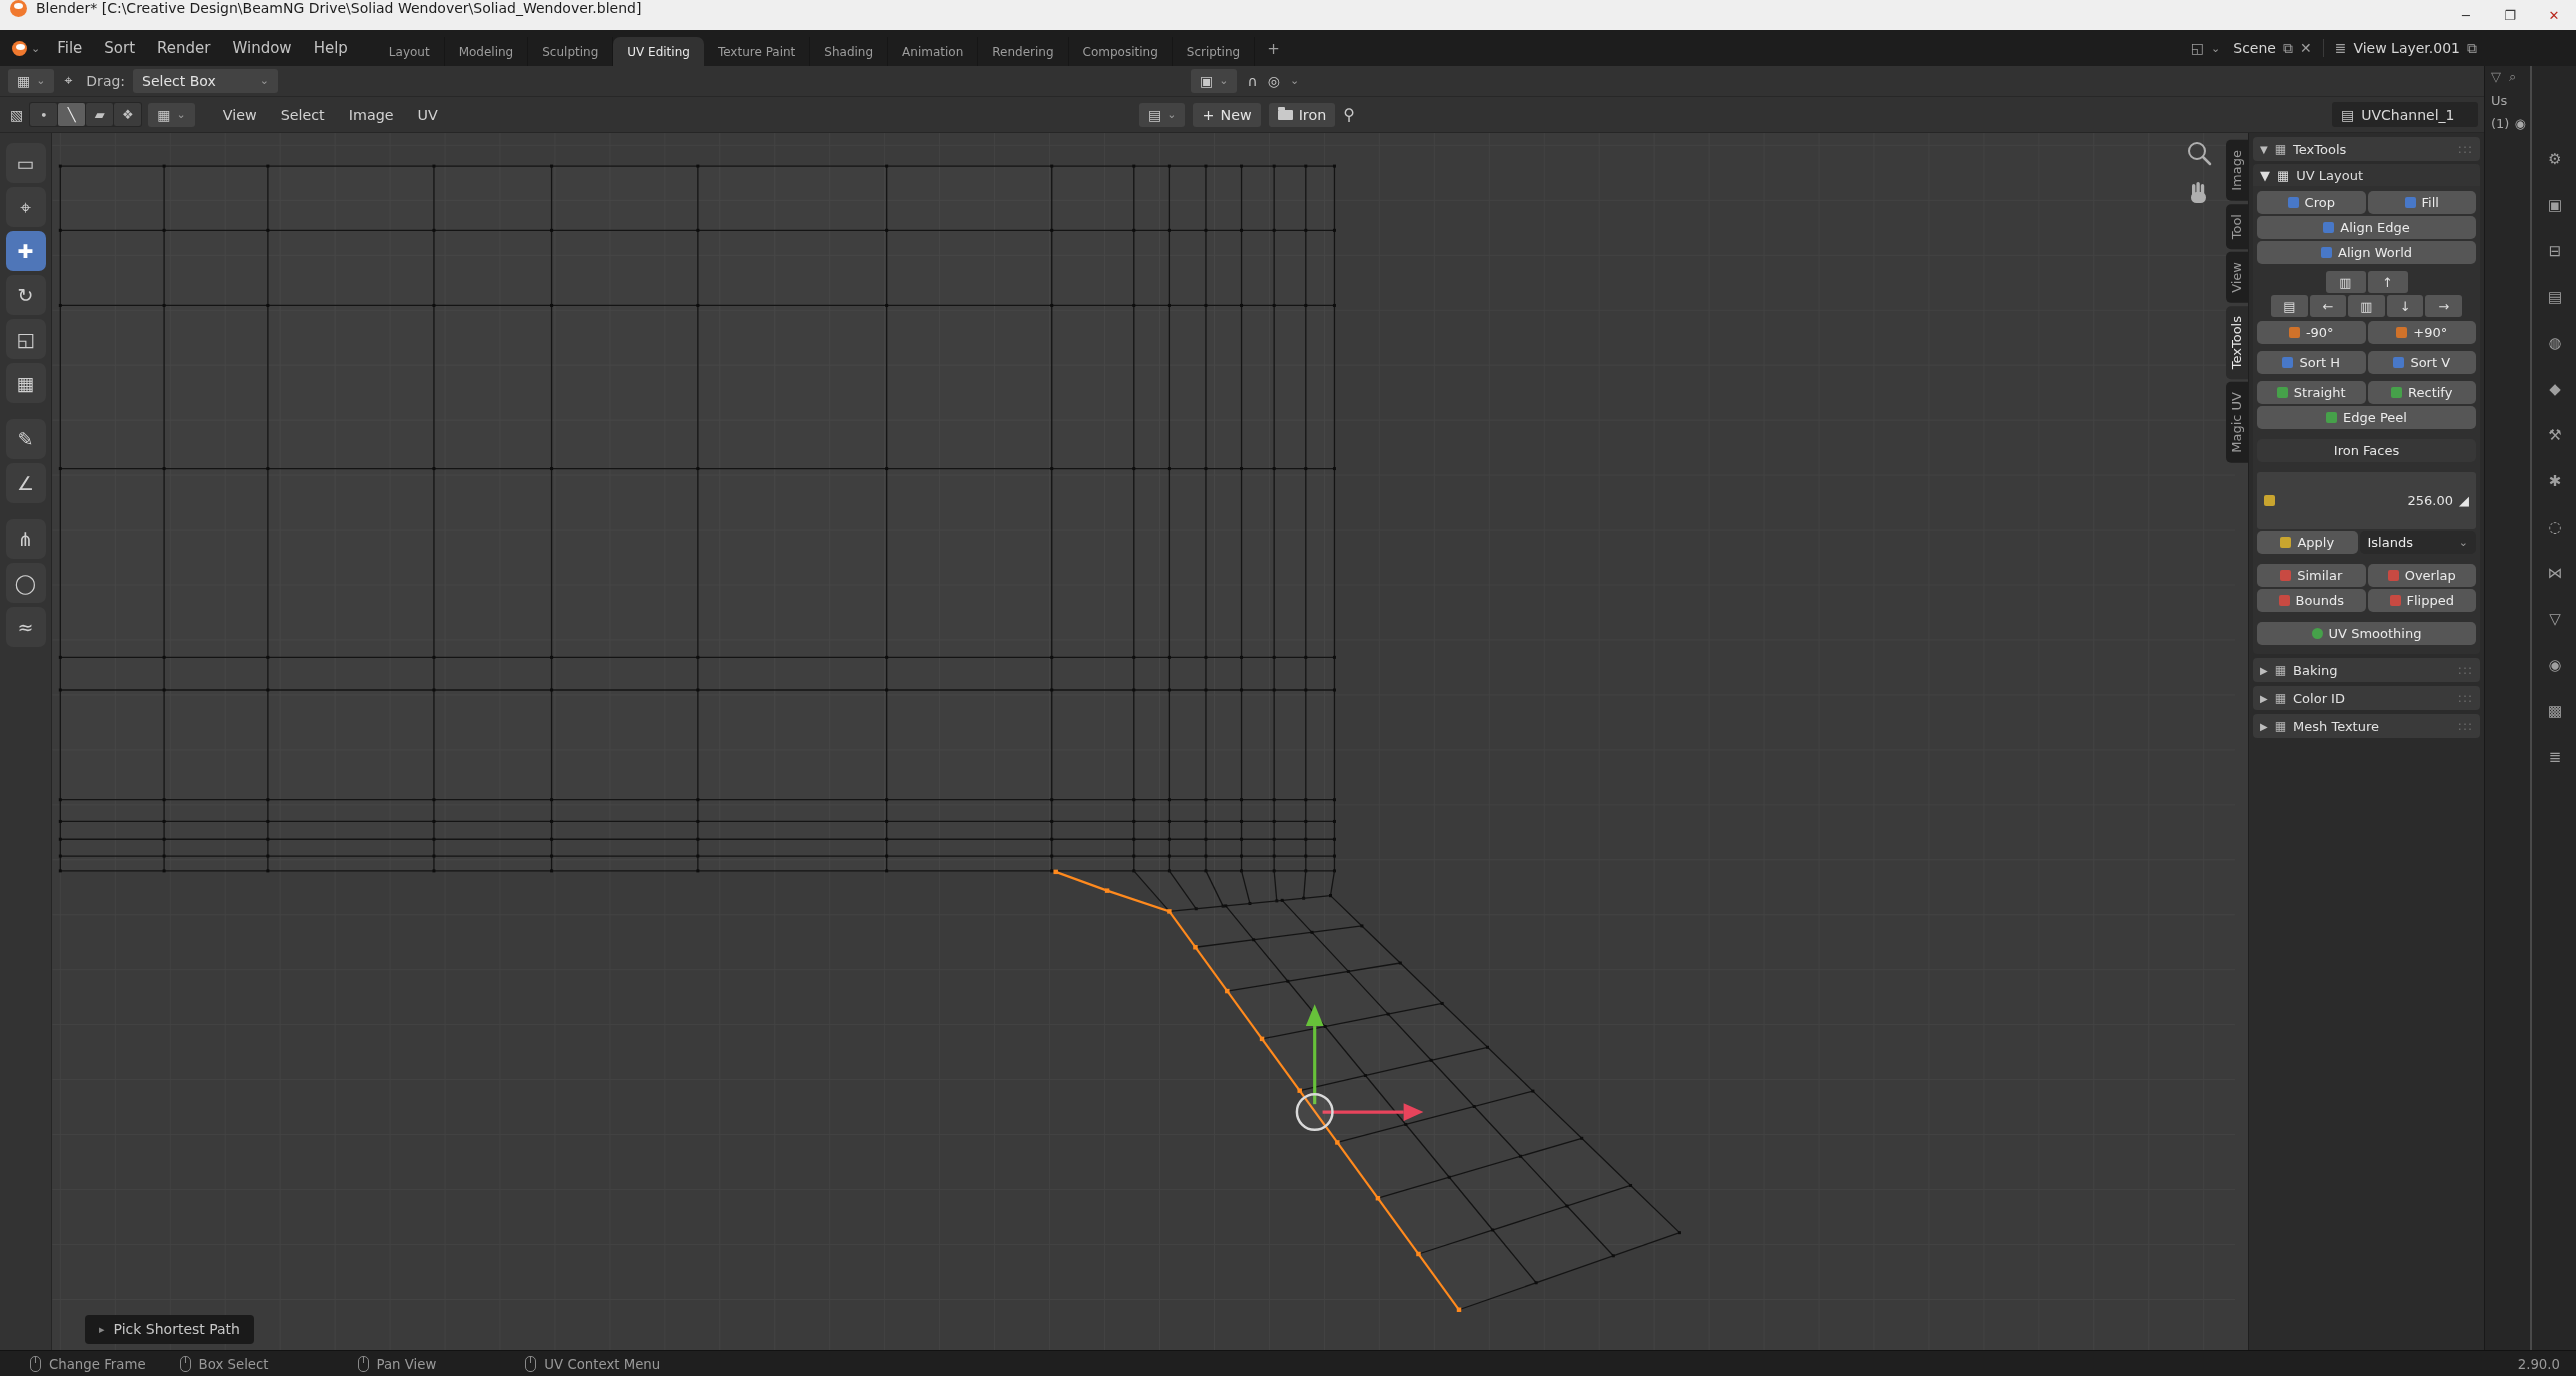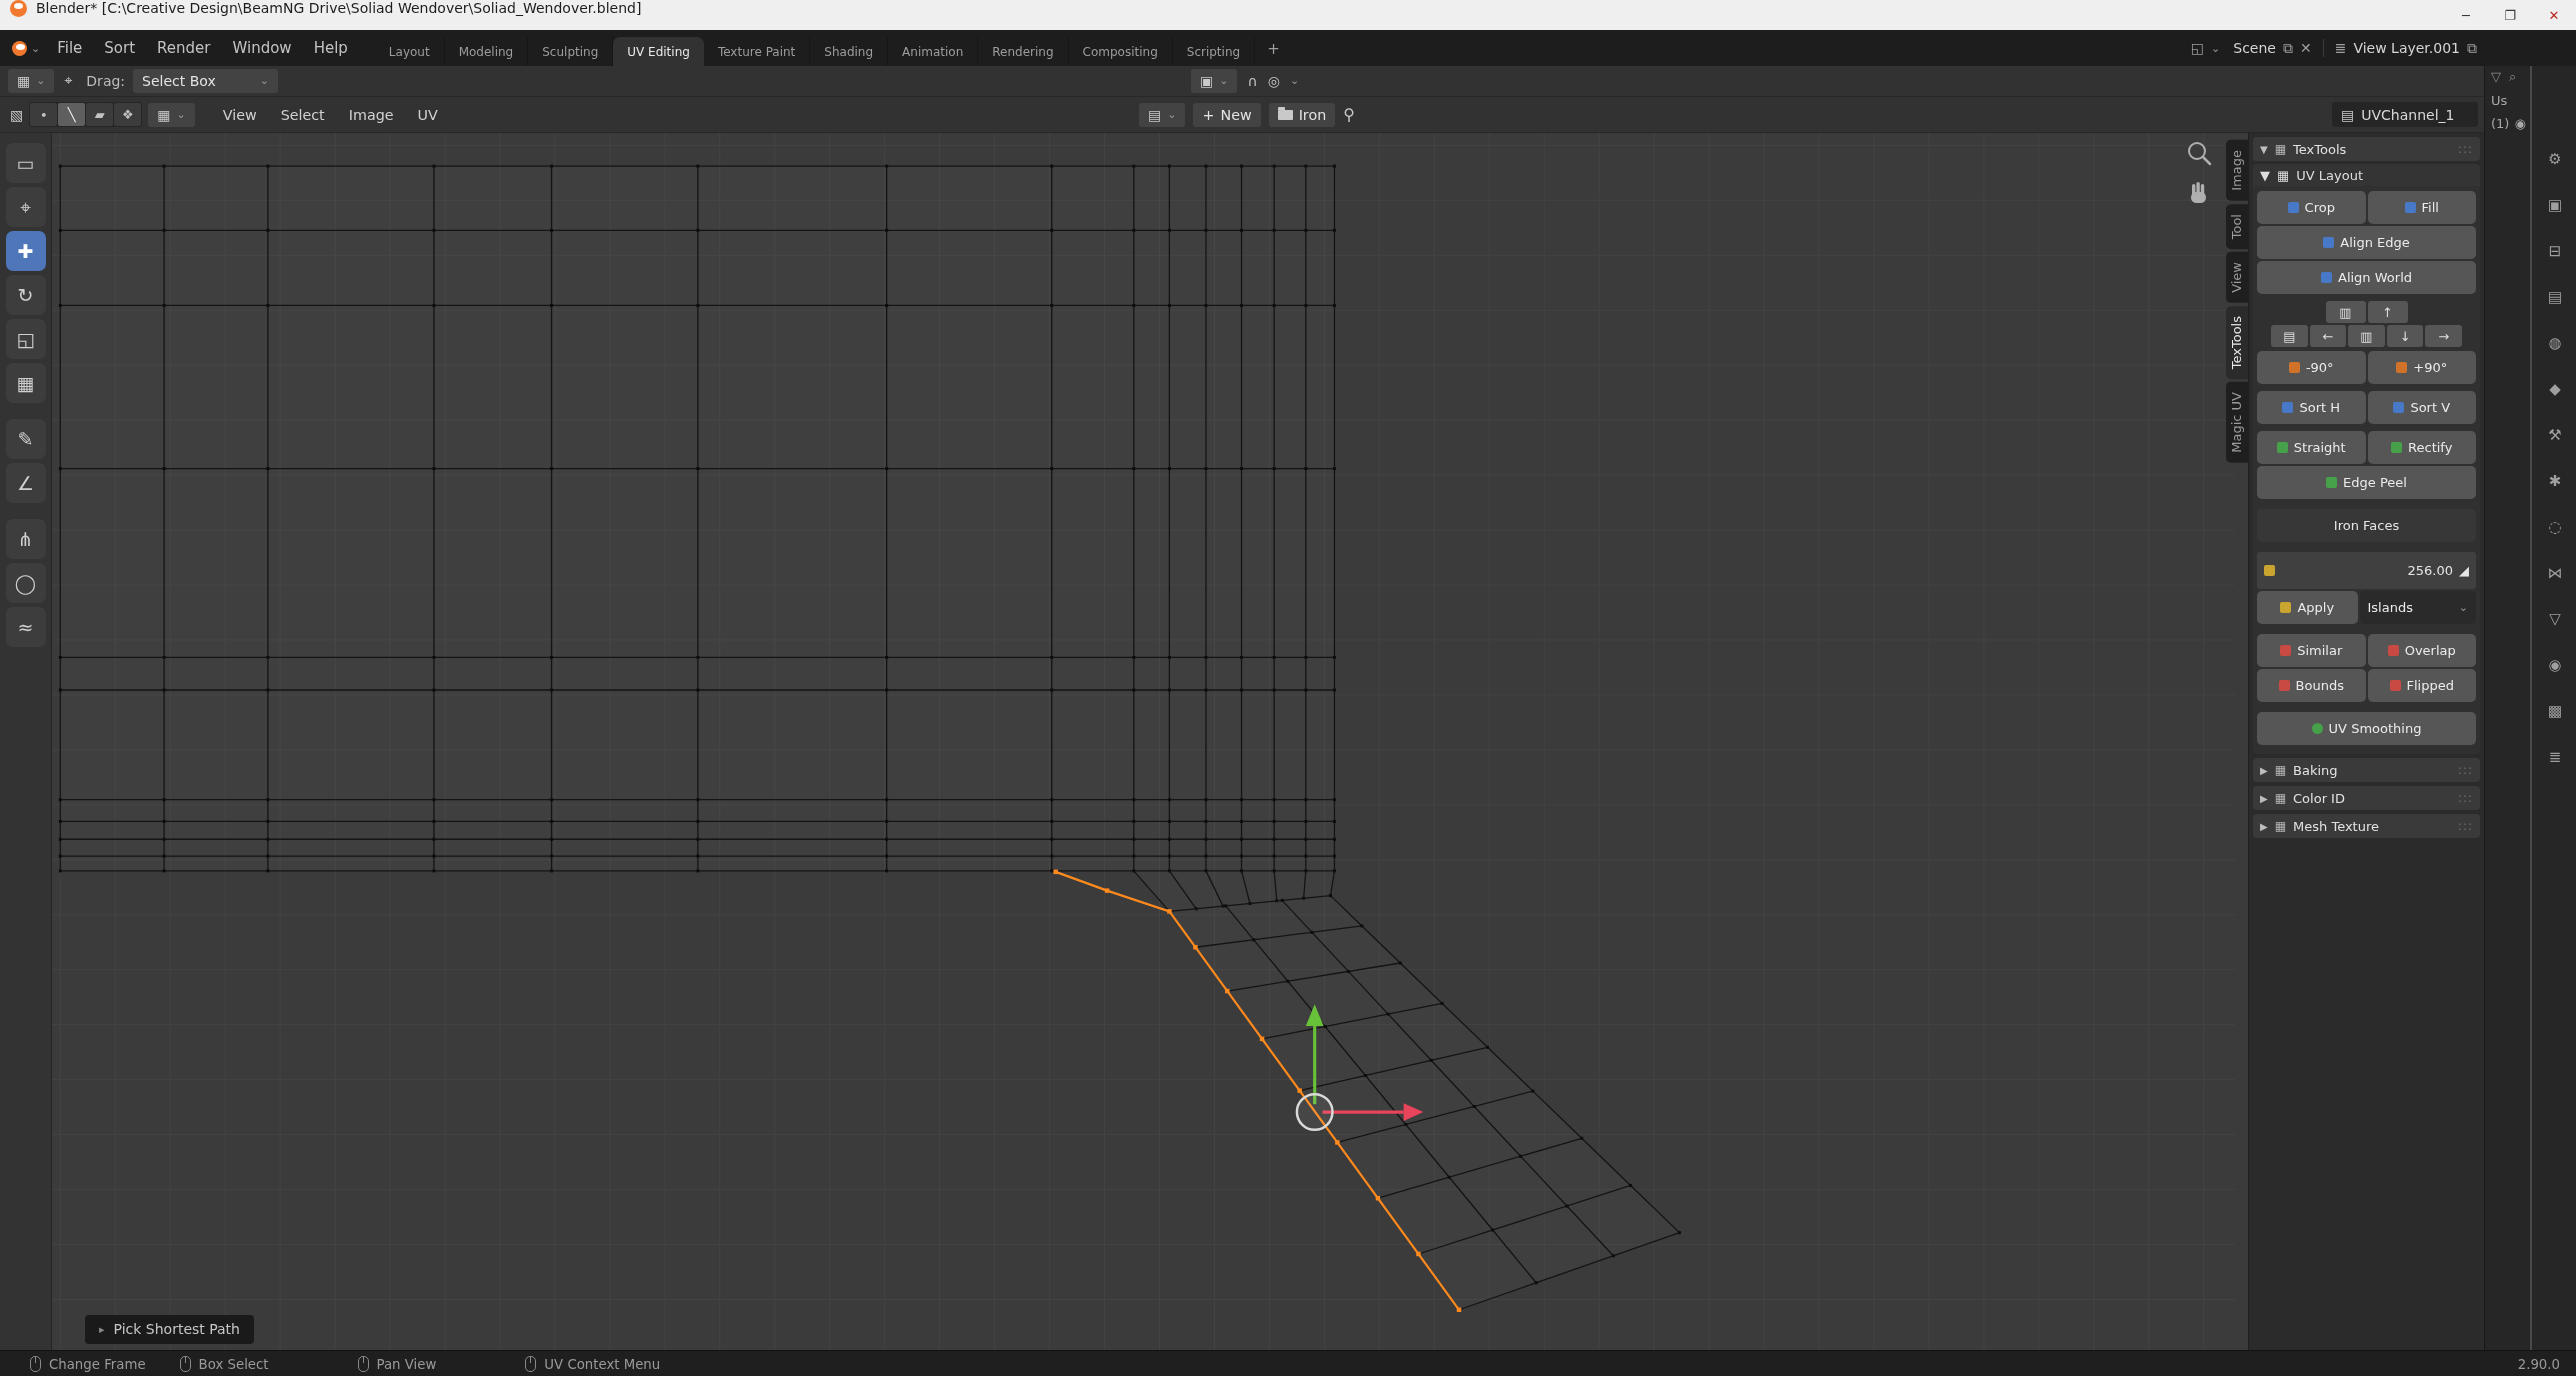--- a/index.html
+++ b/index.html
@@ -78,34 +78,34 @@
   .npanel{position:absolute;left:2248px;top:131px;width:236px;bottom:27px;background:#2b2b2b;
     border-left:1px solid #1f1f1f;font-size:13px;padding:2px 4px;box-sizing:border-box;z-index:4;}
   .pnl-hdr{display:flex;align-items:center;gap:7px;height:24px;background:#3a3a3a;border-radius:4px;
     padding:0 7px;color:#e2e2e2;margin-top:4px;}
   .pnl-hdr .tri{font-size:10px;color:#bdbdbd;}
   .pnl-hdr .hico{font-size:12px;color:#b5b5b5;}
   .grip{margin-left:auto;color:#6f6f6f;letter-spacing:1px;font-size:12px;}
   .subhdr{display:flex;align-items:center;gap:7px;height:22px;padding:0 7px;color:#dedede;background:#343434;border-radius:4px 4px 0 0;margin-top:3px;}
   .subpnl{background:#303030;border-radius:0 0 4px 4px;padding:3px 4px 9px;}
   .btnrow{display:flex;gap:2px;margin-top:2px;}
-  .tbtn{flex:1;background:#565656;height:33px;border-radius:5px;display:flex;align-items:center;
+  .tbtn{flex:1;background:#565656;height:23px;border-radius:5px;display:flex;align-items:center;
     justify-content:center;gap:6px;color:#ebebeb;font-size:13px;}
   .tbtn.disabled{background:#373737;color:#e5e5e5;}
   .bico{width:11px;height:11px;border-radius:2px;display:inline-block;flex:none;}
   .c-blue{background:#4878c8;} .c-green{background:#46a14a;} .c-red{background:#c84a42;}
   .c-orange{background:#d0722a;} .c-yellow{background:#c9a52f;}
   .aln-top{display:flex;justify-content:center;gap:2px;margin-top:7px;}
   .aln-bot{display:flex;gap:2px;margin:2px 14px 4px;}
   .albtn{height:22px;background:#565656;border-radius:3px;display:flex;align-items:center;
     justify-content:center;color:#dfdfdf;font-size:13px;}
   .aln-top .albtn{width:40px;}
   .aln-bot .albtn{flex:1;}
   .valfield{flex:1;background:#404040;height:23px;border-radius:3px;display:flex;align-items:center;
-    gap:6px;padding:7px 7px;color:#e6e6e6;}
+    gap:6px;padding:17px 7px;color:#e6e6e6;}
   .valfield .val{margin-left:auto;}
   .dd{background:#2a2a2a;}
   .dd .chev{margin-left:auto;margin-right:0;}
   .spacer8{height:8px;} .spacer5{height:5px;}
 
   
   .rail{position:absolute;left:2484px;top:65px;width:92px;bottom:27px;background:#262626;
     border-left:1px solid #191919;z-index:4;font-size:13px;color:#a8a8a8;}
   .rail-div{position:absolute;left:45px;top:0;bottom:0;width:2px;background:#4a4a4a;}
   .rail-top{position:absolute;left:6px;top:4px;display:flex;gap:8px;color:#8f8f8f;font-size:13px;}

